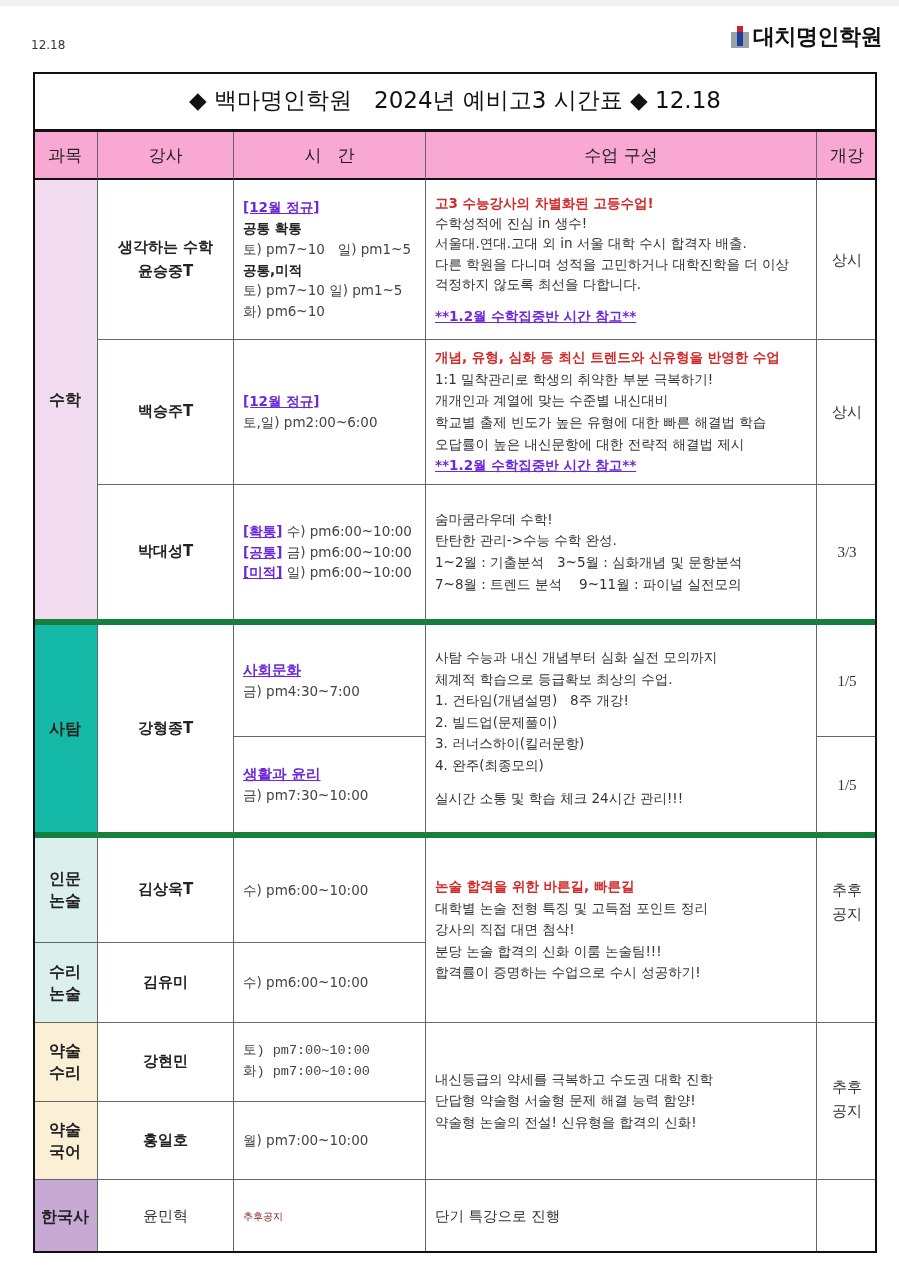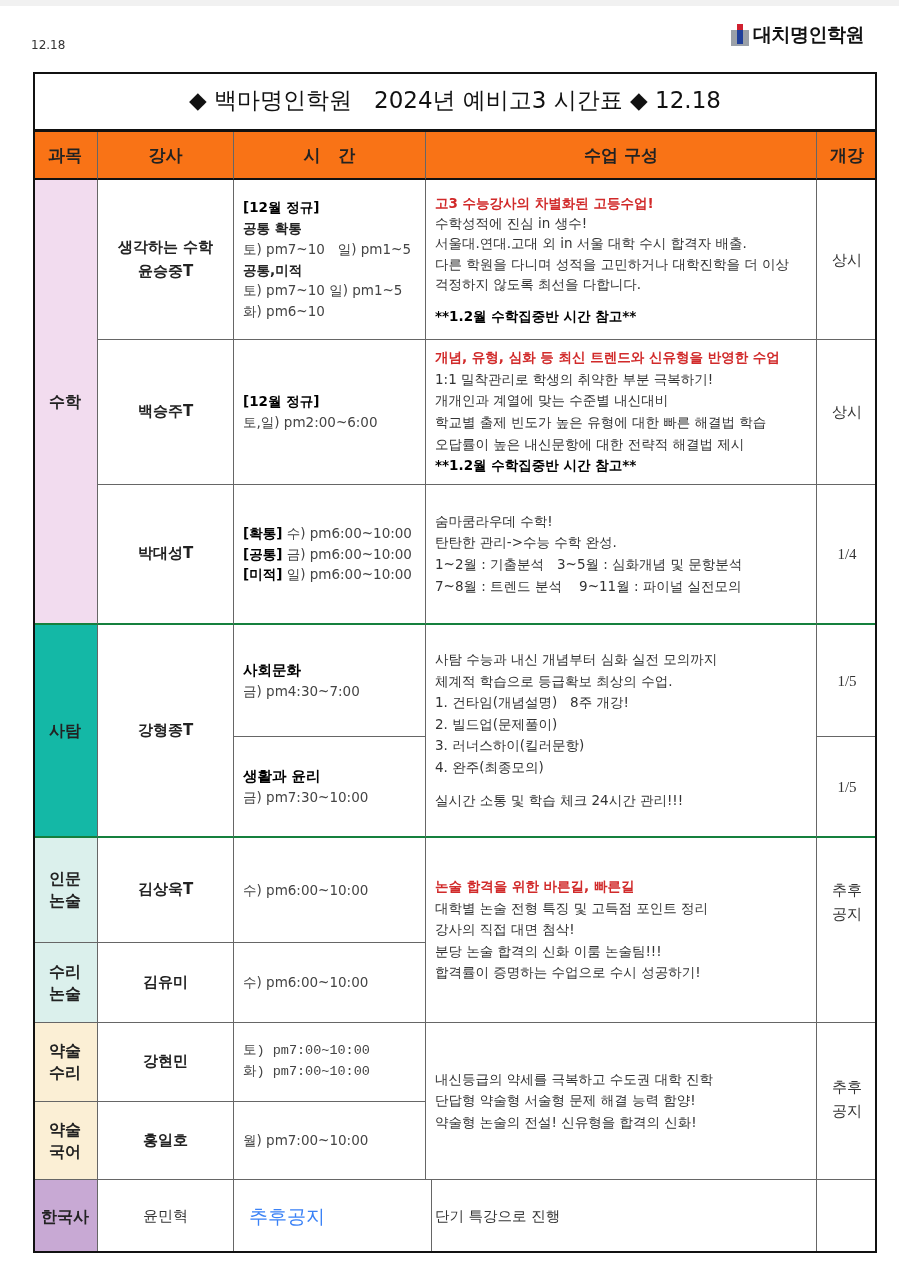--- a/index.html
+++ b/index.html
@@ -5,40 +5,40 @@
   html, body { margin:0; padding:0; }
   body { width:899px; height:1280px; background:#ffffff; position:relative; overflow:hidden;
          font-family:"DejaVu Sans", "Liberation Sans", sans-serif; color:#222; }
   .topbar { position:absolute; left:0; top:0; width:899px; height:6px; background:#f1f1f1; }
   .date-small { position:absolute; left:31px; top:38px; font-size:12px; color:#333; }
   .logo { position:absolute; left:731px; top:22px; display:flex; align-items:center; gap:4px; }
   .logo-mark { width:18px; height:22px; position:relative; }
   .logo-mark .red { position:absolute; left:6px; top:0; width:6px; height:6px; background:#d02030; }
   .logo-mark .grey { position:absolute; left:0; top:6px; width:18px; height:16px; background:#9aa0a8; }
   .logo-mark .blue { position:absolute; left:6px; top:6px; width:6px; height:14px; background:#1f3f9a; }
-  .logo-text { font-size:19px; font-weight:bold; color:#111; letter-spacing:-0.5px; }
+  .logo-text { font-size:22px; font-weight:bold; color:#111; letter-spacing:-0.5px; }
 
   .sheet { position:absolute; left:33px; top:72px; width:844px; height:1181px; }
   .outer { position:absolute; left:0; top:0; width:840px; height:1177px; border:2px solid #111; }
   .cell { position:absolute; box-sizing:border-box; border-right:1px solid #666; border-bottom:1px solid #666;
           display:flex; flex-direction:column; justify-content:center; font-size:14px; line-height:1.55; }
   .title { left:0; top:0; width:844px; height:60px; border-bottom:3px solid #111; border-right:none;
            align-items:center; font-size:23px; color:#111; }
-  .hdr { background:#f97316; font-size:17px; font-weight:bold; color:#222; align-items:center; border-bottom:2px solid #111; }
+  .hdr { background:#f9a8d4; font-size:17px; font-weight:normal; color:#222; align-items:center; border-bottom:2px solid #111; }
   .subj { align-items:center; text-align:center; font-size:16px; font-weight:bold; color:#222; line-height:1.35; }
   .teacher { align-items:center; text-align:center; font-size:15px; font-weight:bold; color:#222; }
   .teacher.normal { font-weight:normal; color:#333; }
   .time { padding-left:9px; font-size:13.5px; color:#444; }
   .desc { padding-left:9px; font-size:13.5px; color:#333; line-height:1.6; }
   .open { align-items:center; text-align:center; font-size:15px; color:#333; line-height:1.6; border-right:none;font-family:Liberation Serif, serif; }
-  .blue { color:#000000; font-weight:bold; }
+  .blue { color:#6d28d9; font-weight:bold;text-decoration:underline; }
   .red { color:#d12a2a; font-weight:bold; }
   .b { font-weight:bold; color:#222; }
   .blank { height:12px; }
-  .thick-bottom { border-bottom:2px solid #15803d; }
+  .thick-bottom { border-bottom:6px solid #15803d; }
 </style>
 </head>
 <body>
 
 <div class="topbar"></div>
 <div class="date-small">12.18</div>
 <div class="logo">
   <div class="logo-mark">
     <div class="grey"></div>
       <div class="red"></div>
@@ -103,21 +103,21 @@
     <div><span class="blue">[확통]</span><span style="white-space:pre;"> 수) pm6:00~10:00</span></div>
     <div><span class="blue">[공통]</span><span style="white-space:pre;"> 금) pm6:00~10:00</span></div>
     <div><span class="blue">[미적]</span><span style="white-space:pre;"> 일) pm6:00~10:00</span></div>
   </div>
   <div class="cell desc thick-bottom" style="left:393px;top:413px;width:391px;height:140px;">
     <span>숨마쿰라우데 수학!</span>
     <span>탄탄한 관리-&gt;수능 수학 완성.</span>
     <span style="white-space:pre;">1~2월 : 기출분석   3~5월 : 심화개념 및 문항분석</span>
     <span style="white-space:pre;">7~8월 : 트렌드 분석    9~11월 : 파이널 실전모의</span>
   </div>
-  <div class="cell open thick-bottom" style="left:784px;top:413px;width:60px;height:140px;">1/4</div>
+  <div class="cell open thick-bottom" style="left:784px;top:413px;width:60px;height:140px;">3/3</div>
 
   <div class="cell subj thick-bottom" style="left:0;top:553px;width:65px;height:213px;background:#14b8a6;">사탐</div>
   <div class="cell teacher thick-bottom" style="left:65px;top:553px;width:136px;height:213px;">강형종T</div>
   <div class="cell time" style="left:201px;top:553px;width:192px;height:112px;">
     <span class="blue" style="font-size:14.5px;">사회문화</span>
     <span>금) pm4:30~7:00</span>
   </div>
   <div class="cell time thick-bottom" style="left:201px;top:665px;width:192px;height:101px;">
     <span class="blue" style="font-size:14.5px;">생활과 윤리</span>
     <span>금) pm7:30~10:00</span>
@@ -175,18 +175,18 @@
     <span>단답형 약술형 서술형 문제 해결 능력 함양!</span>
     <span>약술형 논술의 전설! 신유형을 합격의 신화!</span>
   </div>
   <div class="cell open" style="left:784px;top:951px;width:60px;height:157px;justify-content:flex-start;padding-top:52px;">
     <span>추후</span>
     <span>공지</span>
   </div>
 
   <div class="cell subj" style="left:0;top:1108px;width:65px;height:73px;background:#c8a9d4;border-bottom:none;">한국사</div>
   <div class="cell teacher normal" style="left:65px;top:1108px;width:136px;height:73px;border-bottom:none;">윤민혁</div>
-  <div class="cell time" style="left:207px;top:1108px;width:192px;height:73px;border-bottom:none;font-size:19px;color:#3b82f6;">추후공지</div>
+  <div class="cell time" style="left:201px;top:1108px;width:192px;height:73px;border-bottom:none;font-size:10px;color:#7f1d1d;">추후공지</div>
   <div class="cell desc" style="left:393px;top:1108px;width:391px;height:73px;border-bottom:none;font-size:14.5px;">단기 특강으로 진행</div>
   <div class="cell open" style="left:784px;top:1108px;width:60px;height:73px;border-bottom:none;"></div>
 
   <div class="outer"></div>
 </div>
 
 </body></html>

